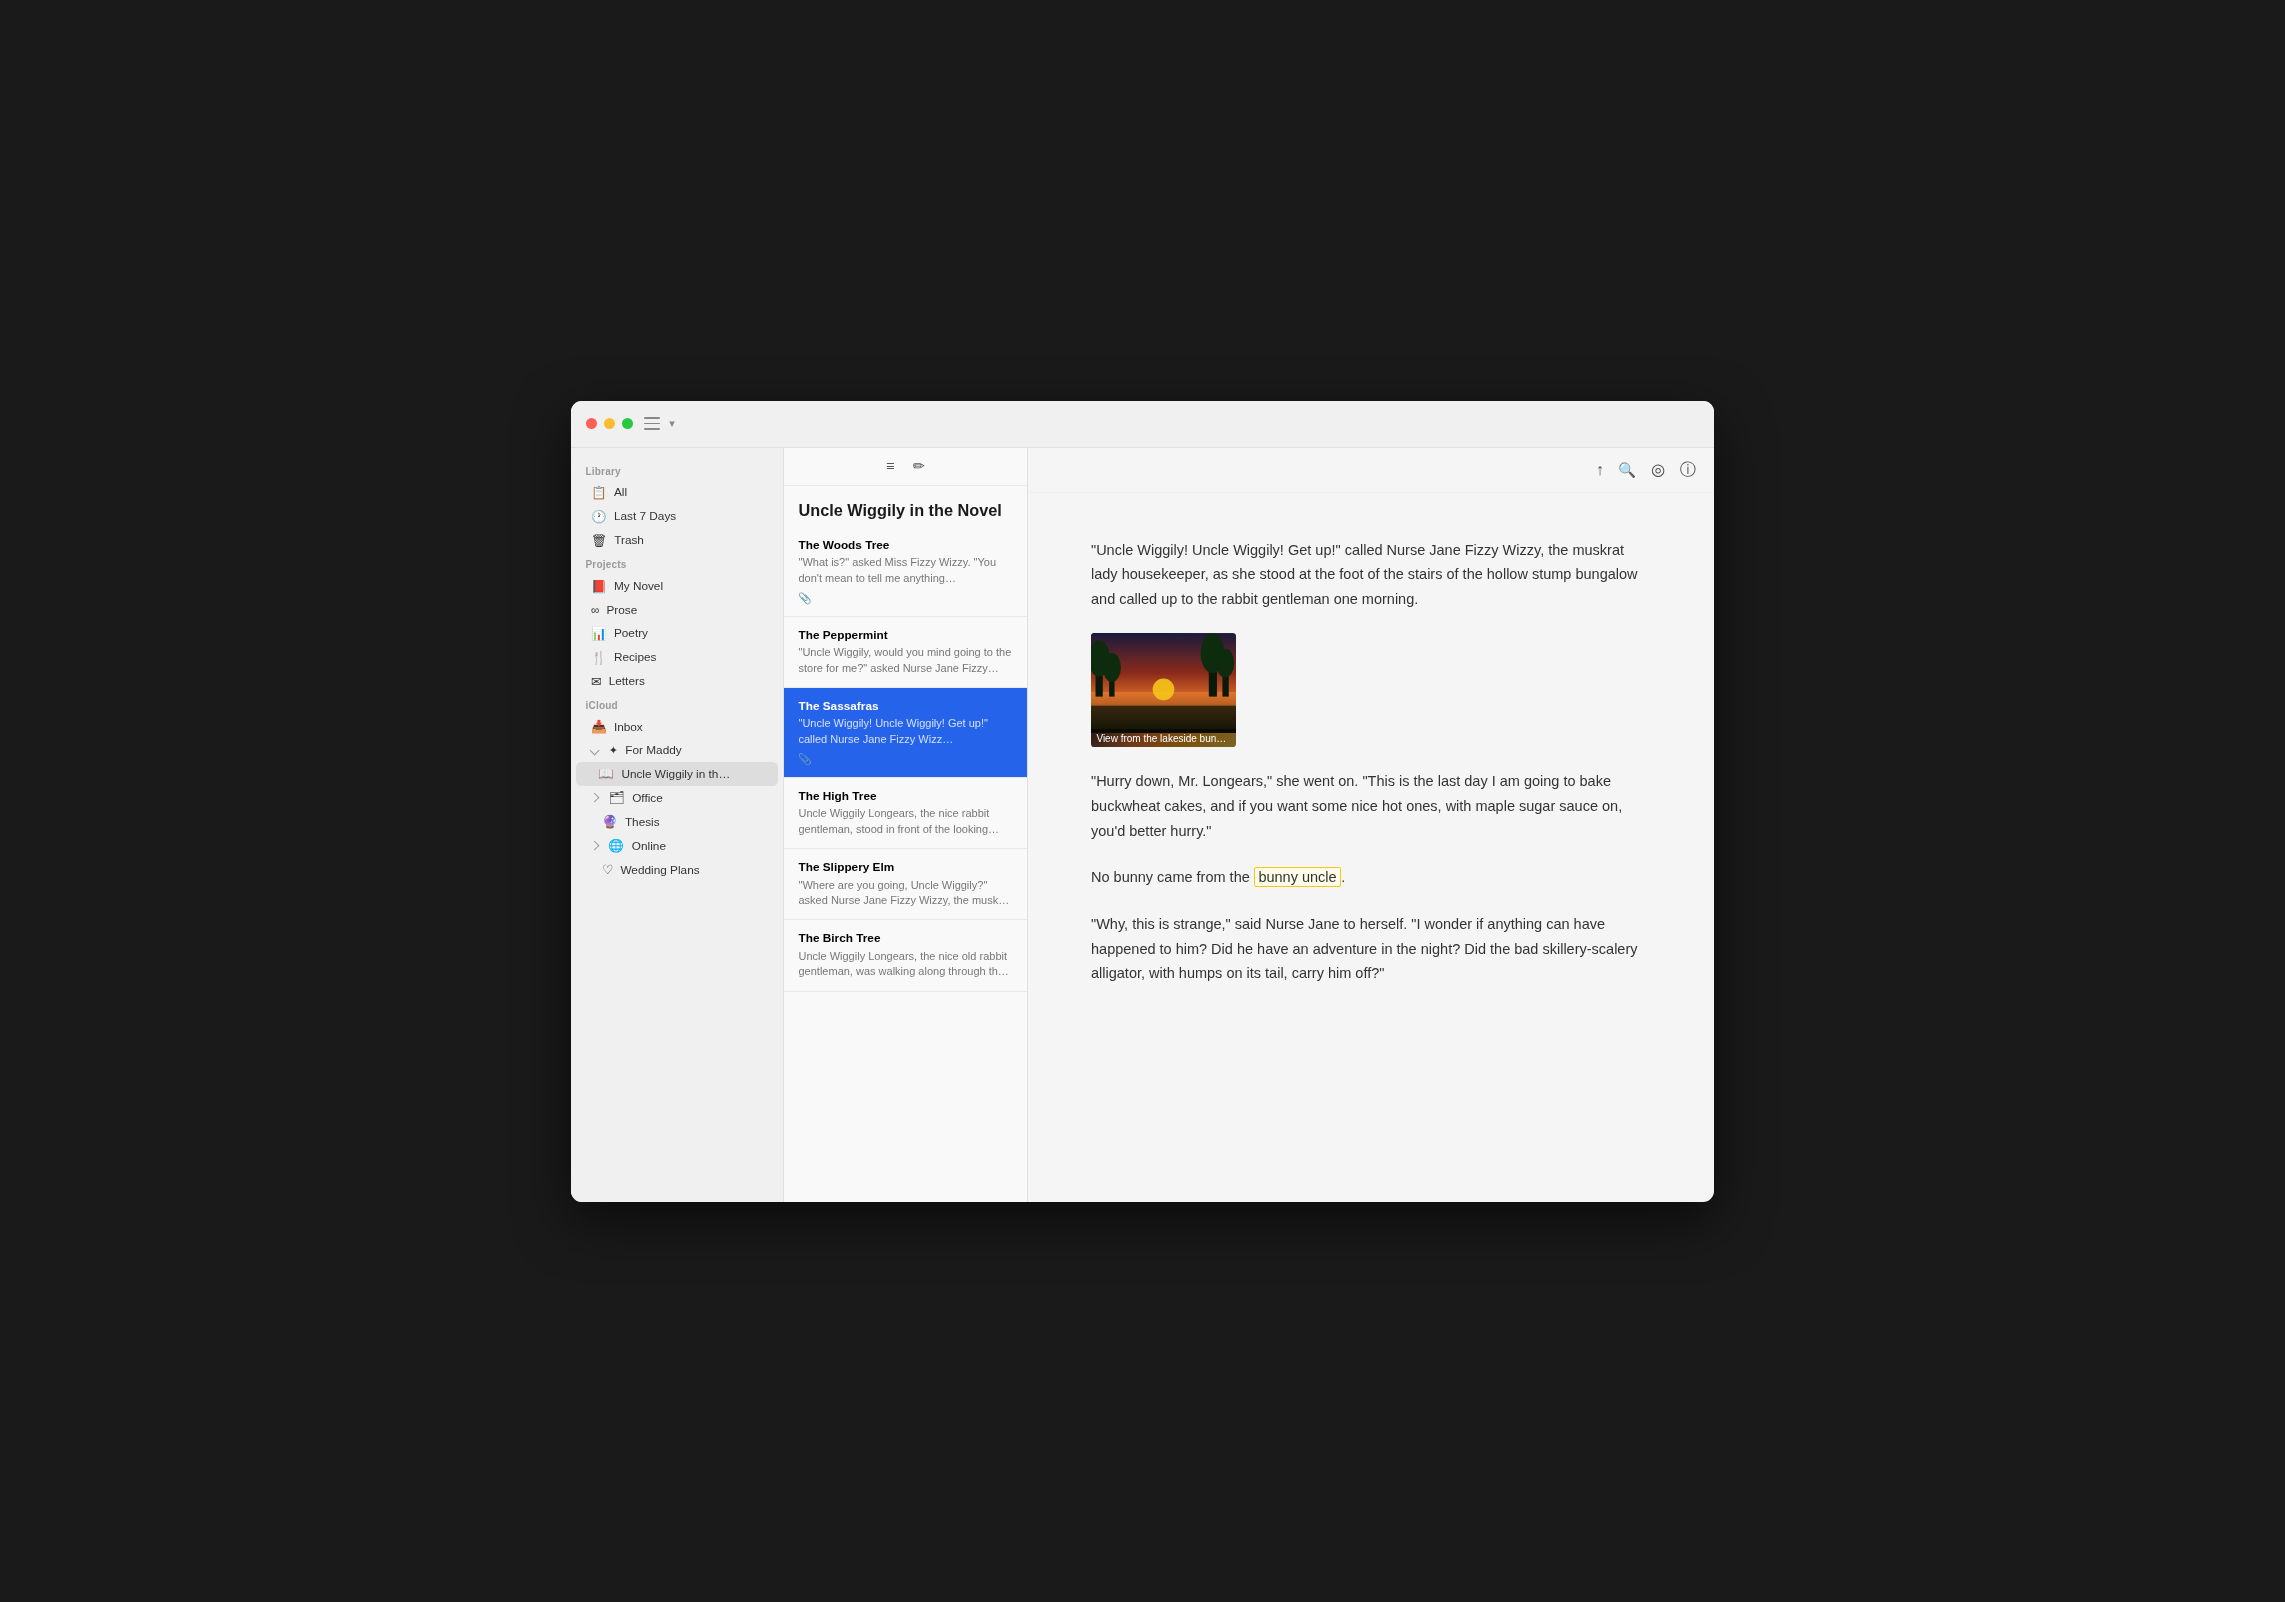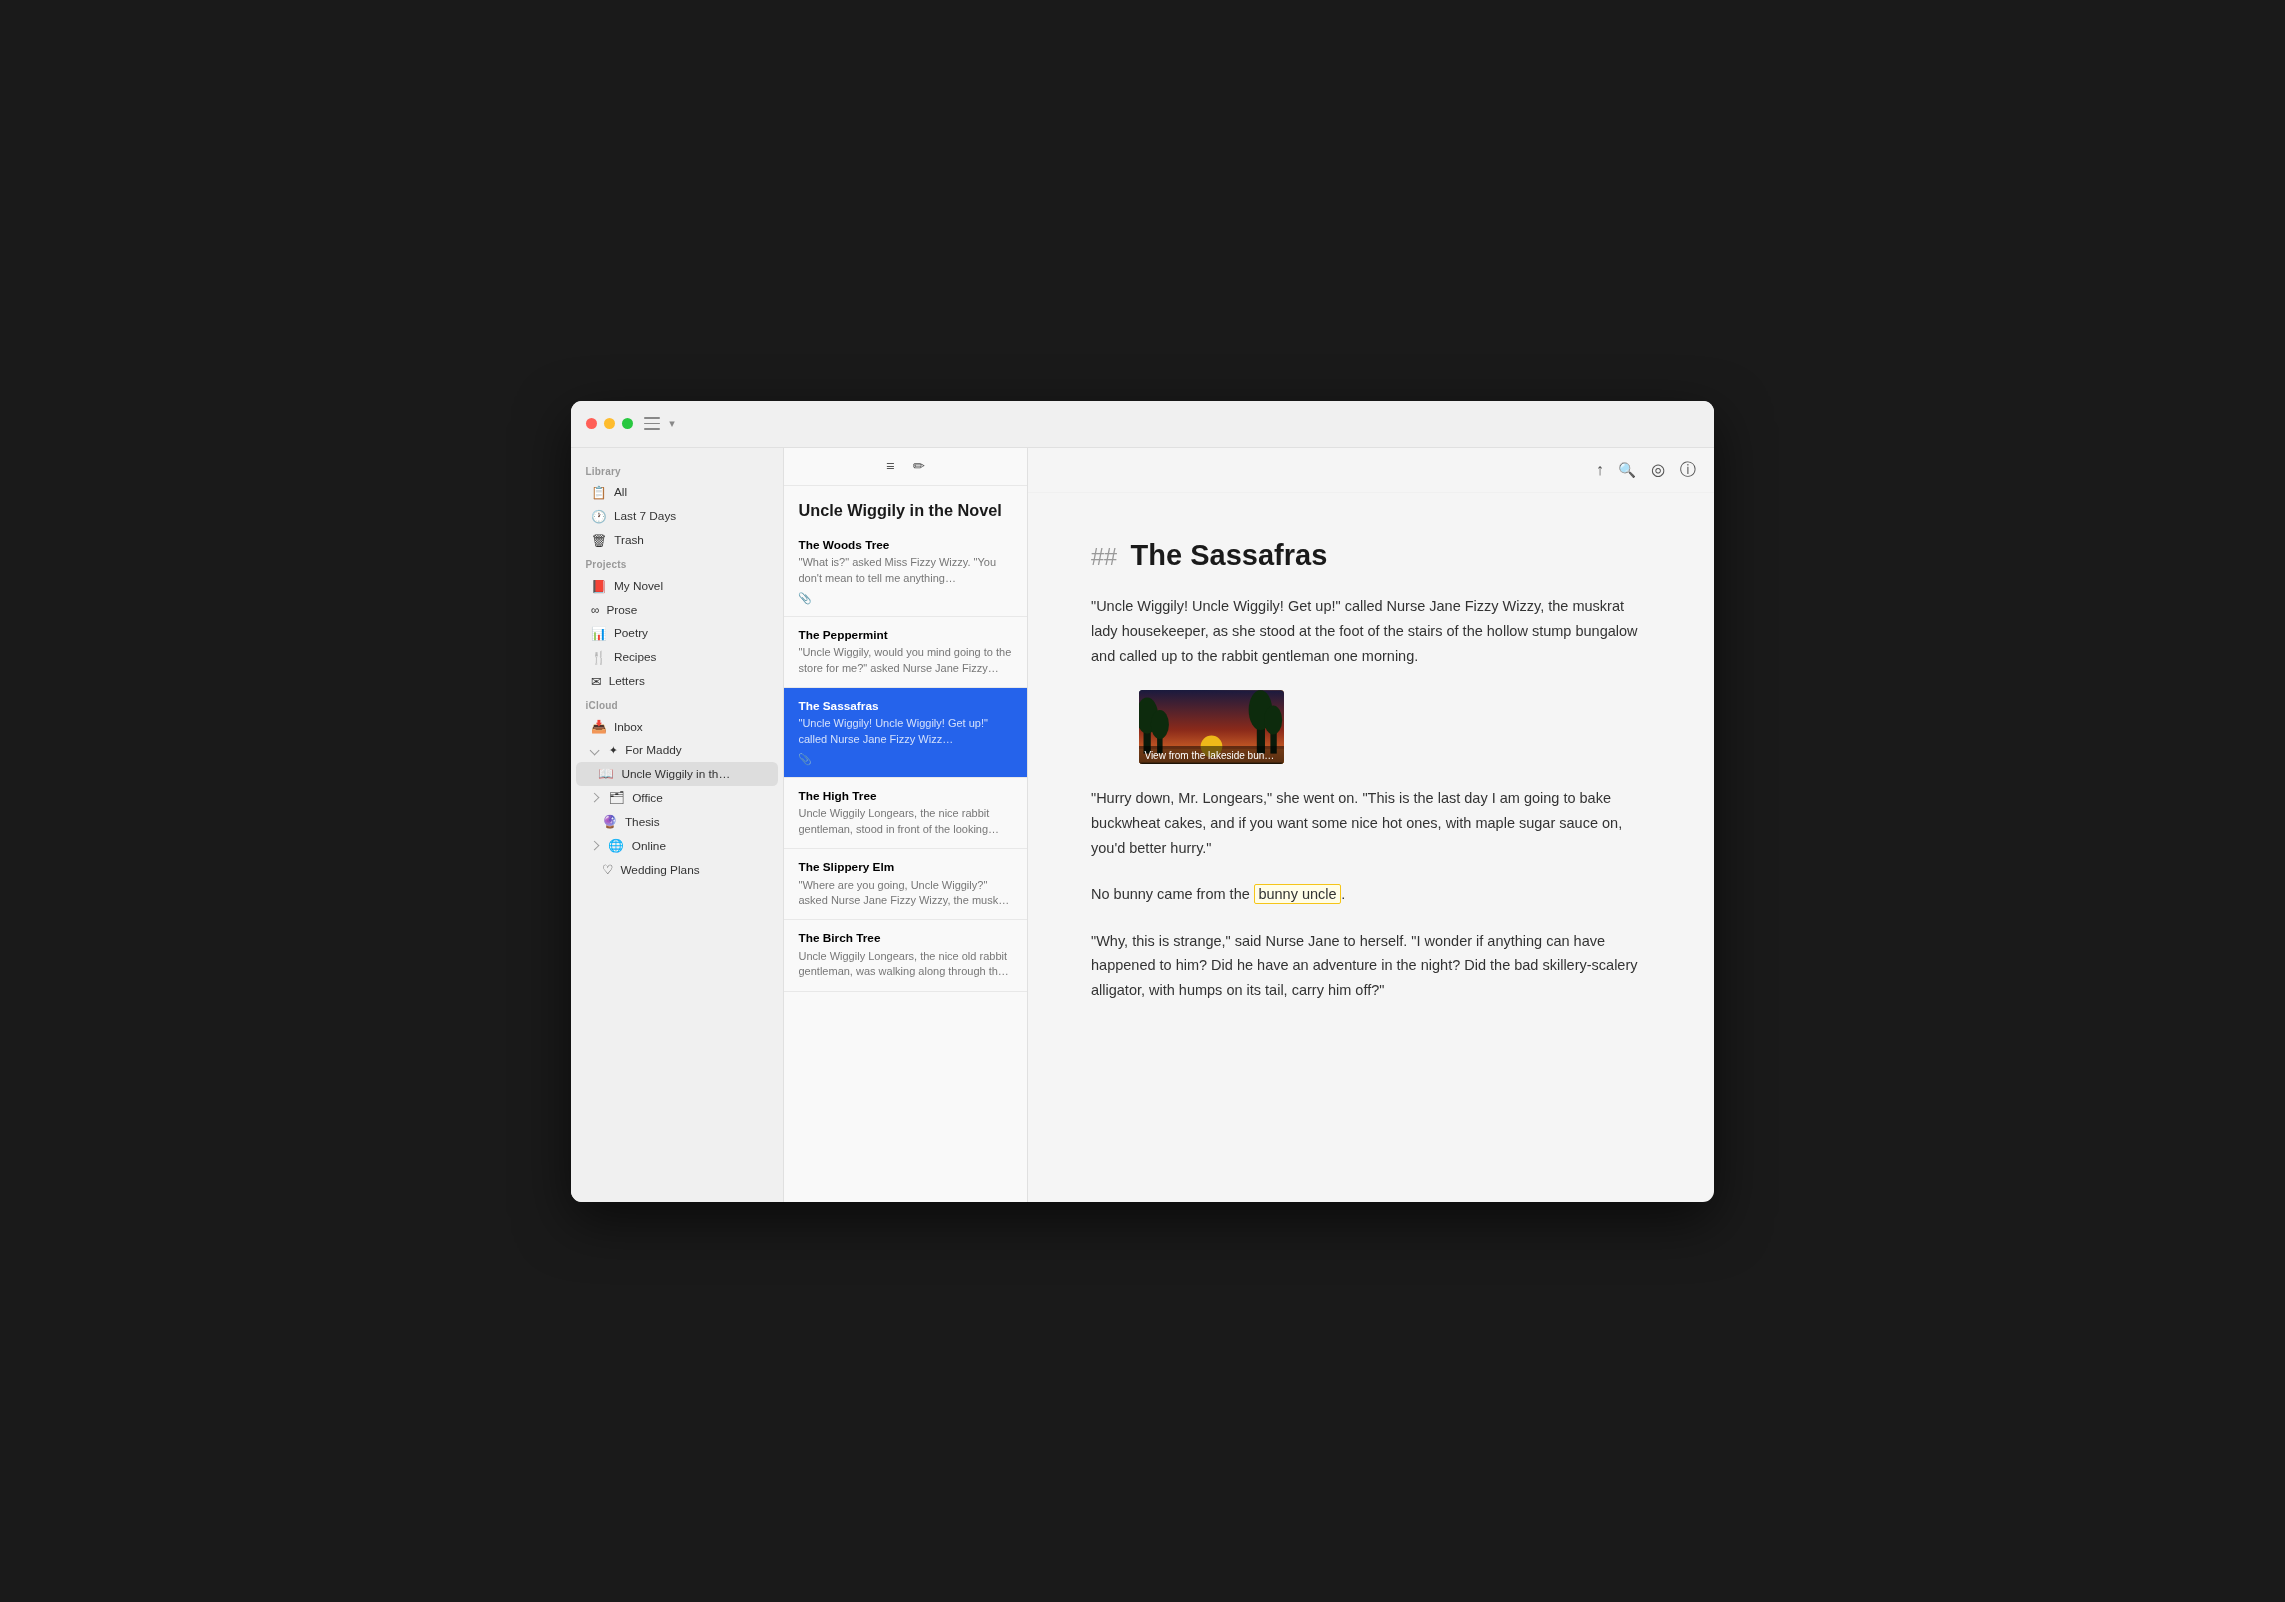--- a/index.html
+++ b/index.html
@@ -188,26 +188,25 @@
       font-size: 14.5px;
       line-height: 1.7;
       color: #333;
       margin-bottom: 22px;
     }
     .doc-image-container {
       margin: 22px 0;
     }
     .doc-image {
       width: 145px;
-      height: 74px;
+      height: 114px;
       border-radius: 3.6px;
       overflow: hidden;
       position: relative;
       background: linear-gradient(135deg, #1a1a2e 0%, #16213e 30%, #e8782c 60%, #f5a623 80%, #f7c948 100%);
-      margin-left: 48px;
     }
     .doc-image-caption {
       position: absolute;
       bottom: 0;
       left: 0;
       right: 0;
       background: rgba(0,0,0,0.5);
       color: white;
       font-size: 10px;
       padding: 3.6px 5.4px;
@@ -408,24 +407,20 @@
         </button>
         <button class="editor-icon-btn">
           <span style="font-size:16.3px;">◎</span>
         </button>
         <button class="editor-icon-btn">
           <span style="font-size:16.3px;">ⓘ</span>
         </button>
       </div>
 
       <div class="editor-content">
-        <h1 class="doc-title">
-          <span class="doc-title-prefix">##</span>
-          <span>The Sassafras</span>
-        </h1>
 
         <p class="doc-paragraph">"Uncle Wiggily! Uncle Wiggily! Get up!" called Nurse Jane Fizzy Wizzy, the muskrat lady housekeeper, as she stood at the foot of the stairs of the hollow stump bungalow and called up to the rabbit gentleman one morning.</p>
 
         <div class="doc-image-container">
           <div class="doc-image">
             
             <svg width="145" height="100" viewBox="0 0 160 110">
 
               <defs>
                 <linearGradient id="skyGrad" x1="0" y1="0" x2="0" y2="1">

